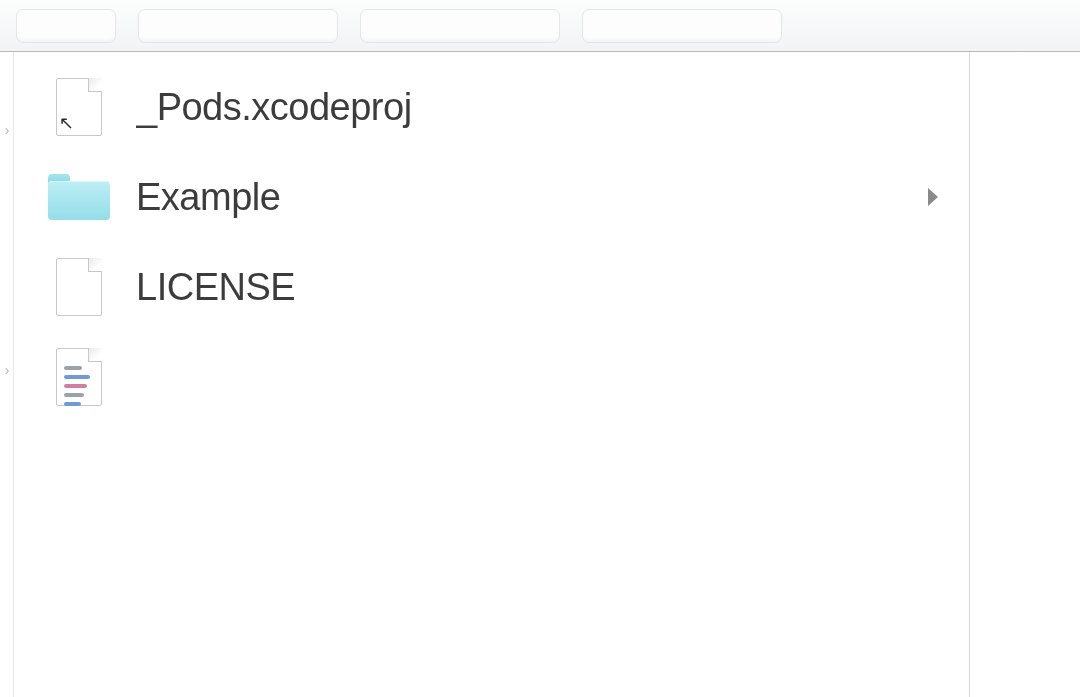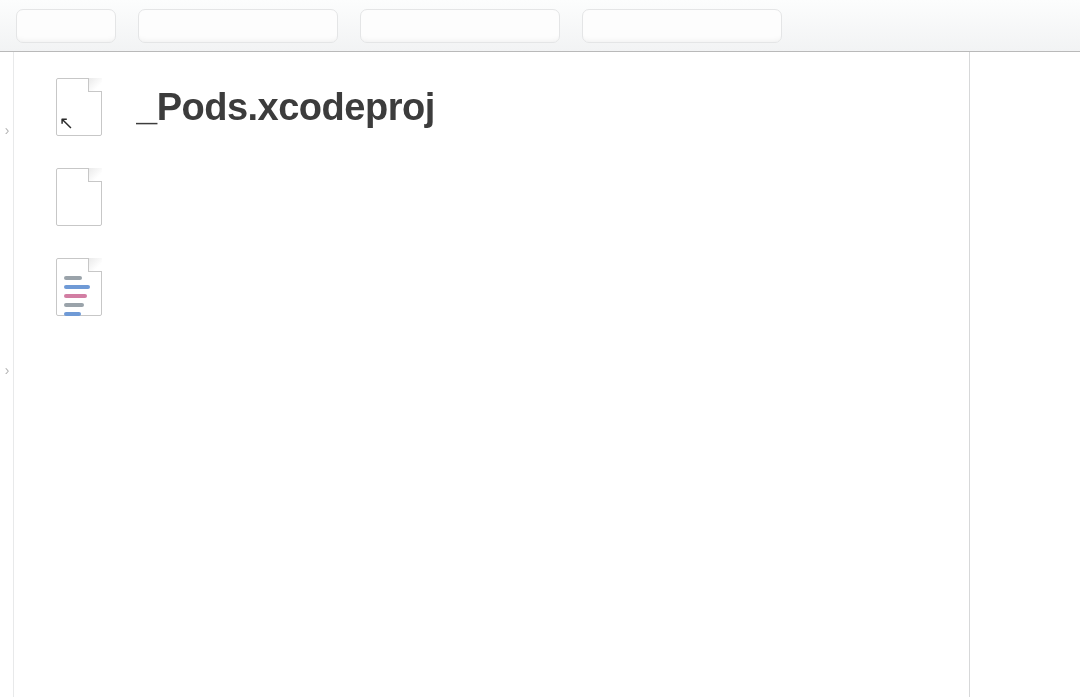--- a/index.html
+++ b/index.html
@@ -80,21 +80,21 @@
       width: 70px;
       height: 70px;
       display: flex;
       align-items: center;
       justify-content: center;
       flex-shrink: 0;
     }
     .file-name {
       font-size: 38px;
       color: #3c3c3c;
-      font-weight: 700;
+      font-weight: 400;
       letter-spacing: -0.5px;
       flex: 1;
       margin-left: 22px;
       white-space: nowrap;
       overflow: hidden;
     }
     .disclosure {
       width: 24px;
       color: #8a8a8a;
       display: flex;
@@ -195,30 +195,45 @@
         <span class="icon-slot">
           <span class="icon-file">
               <span class="page"></span>
               <span class="fold"></span>
               <span class="alias">↗</span>
             </span>
         </span>
         <span class="file-name">_Pods.xcodeproj</span>
       </li>
 
+      <li class="file-row">
+        <span class="icon-slot">
+          <span class="icon-folder">
+              <span class="tab"></span>
+              <span class="body"></span>
+            </span>
+        </span>
+        <span class="file-name">Example</span>
+        <span class="disclosure">
+          <svg width="16" height="22" viewBox="0 0 16 22">
+              <path d="M3 2 L13 11 L3 20 Z" fill="#8a8a8a"></path>
+            </svg>
+        </span>
+      </li>
 
 
 
       <li class="file-row">
         <span class="icon-slot">
           <span class="icon-file">
               <span class="page"></span>
               <span class="fold"></span>
             </span>
         </span>
+        <span class="file-name">LICENSE</span>
       </li>
 
       <li class="file-row">
         <span class="icon-slot">
           <span class="icon-file">
             <span class="page"></span>
               <span class="fold"></span>
             <span class="lines">
                 <span></span>
                 <span></span>

